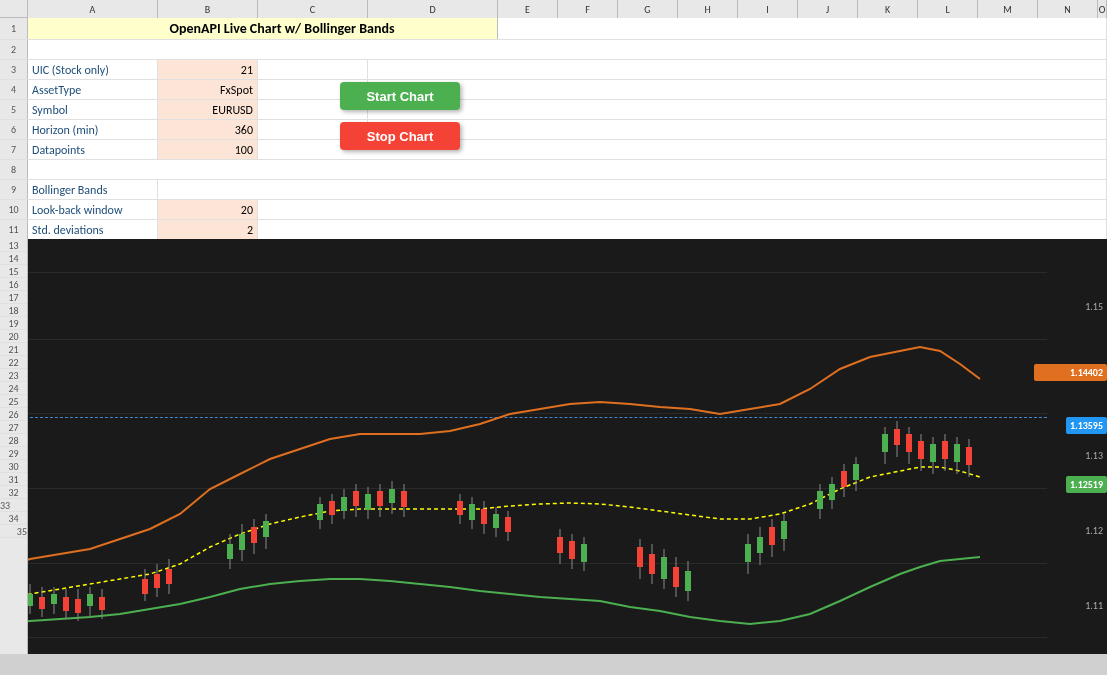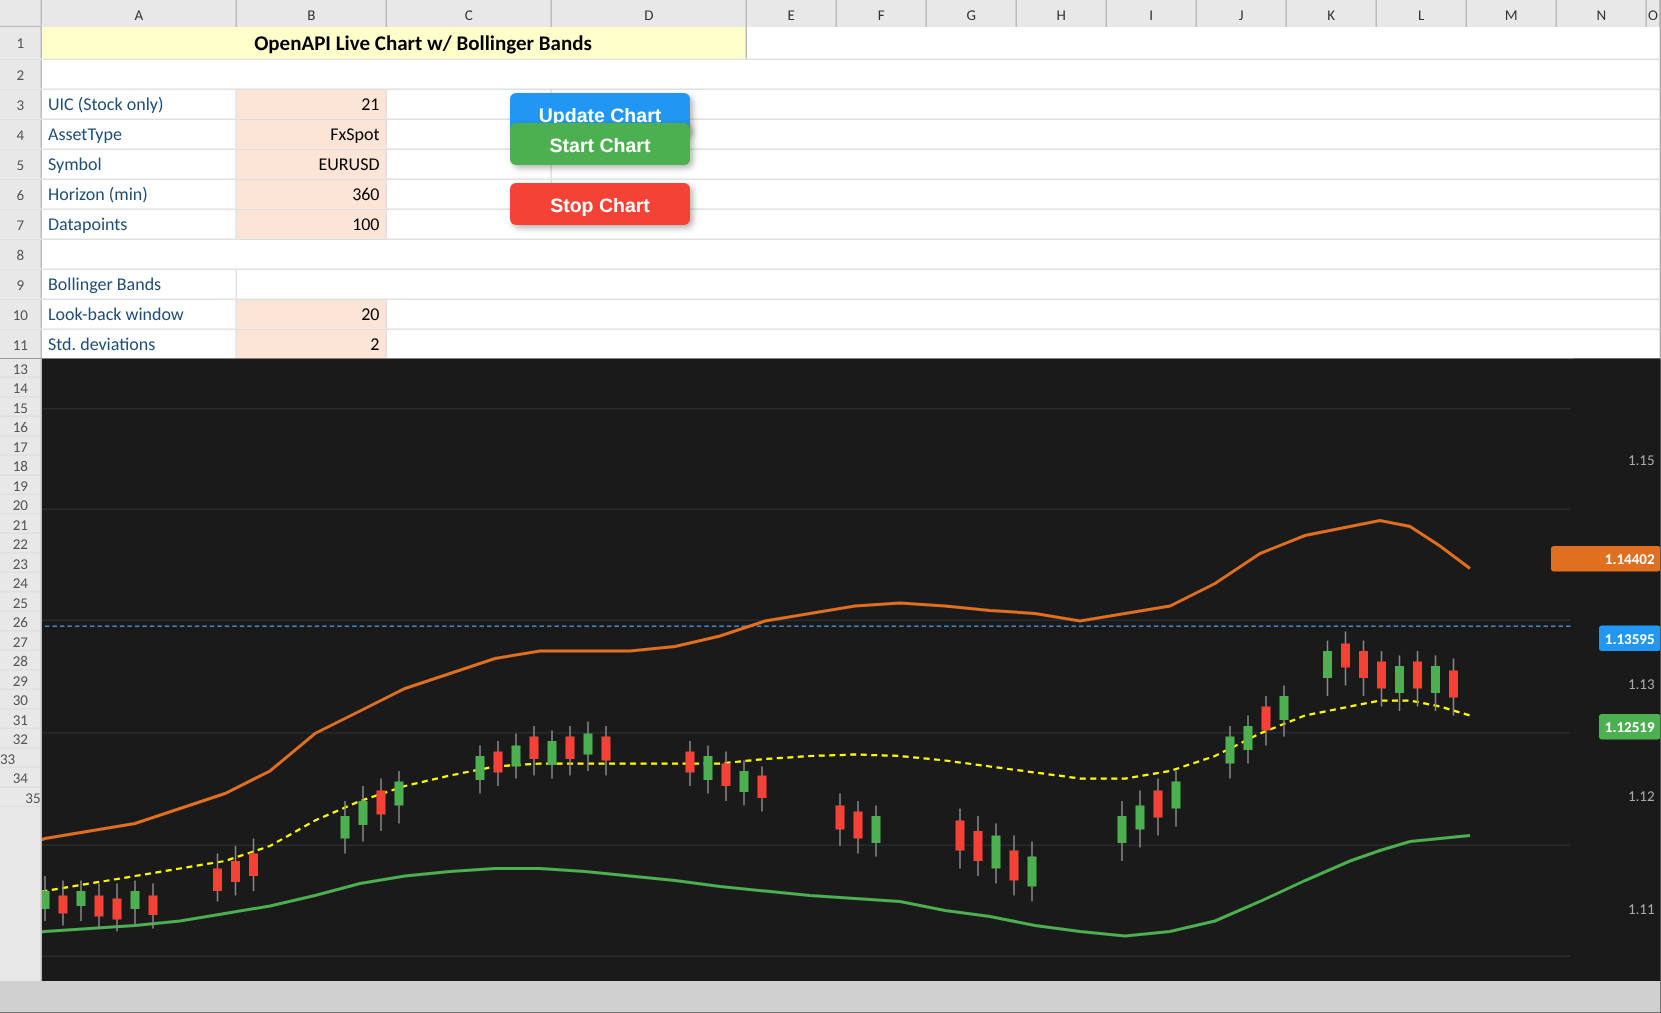--- a/index.html
+++ b/index.html
@@ -211,23 +211,20 @@
     <div class="row-num">2</div>
     <div class="cell col-rest" style="flex:1;"></div>
   </div>
 
   <div class="ss-row" style="position:relative;">
     <div class="row-num">3</div>
     <div class="cell col-a label-cell">UIC (Stock only)</div>
     <div class="cell col-b input-cell" style="width:100px;">21</div>
     <div class="cell col-c"></div>
 
-    <div style="position:absolute; left:340px; top:2px; z-index:10;">
-      <button class="btn btn-blue">Update Chart</button>
-    </div>
     <div class="cell col-rest" style="flex:1;"></div>
   </div>
 
   <div class="ss-row" style="position:relative;">
     <div class="row-num">4</div>
     <div class="cell col-a label-cell">AssetType</div>
     <div class="cell col-b input-cell-text" style="width:100px; background:#fce4d6; justify-content:flex-end; padding-right:4px;">FxSpot</div>
     <div class="cell col-c"></div>
 
     <div style="position:absolute; left:340px; top:2px; z-index:10;">

